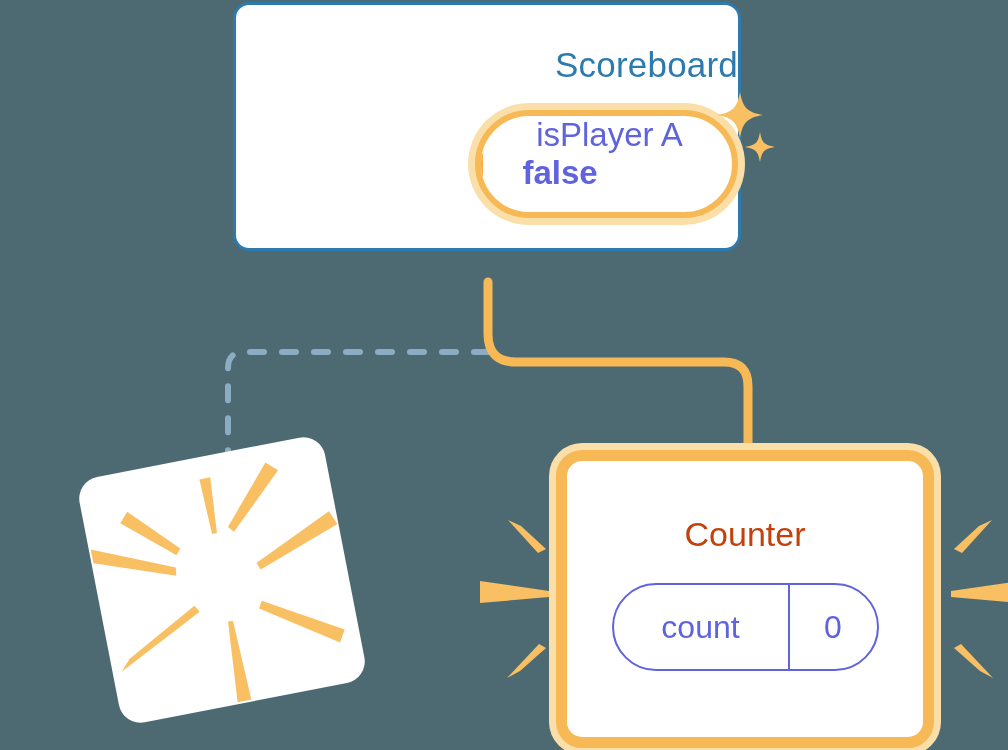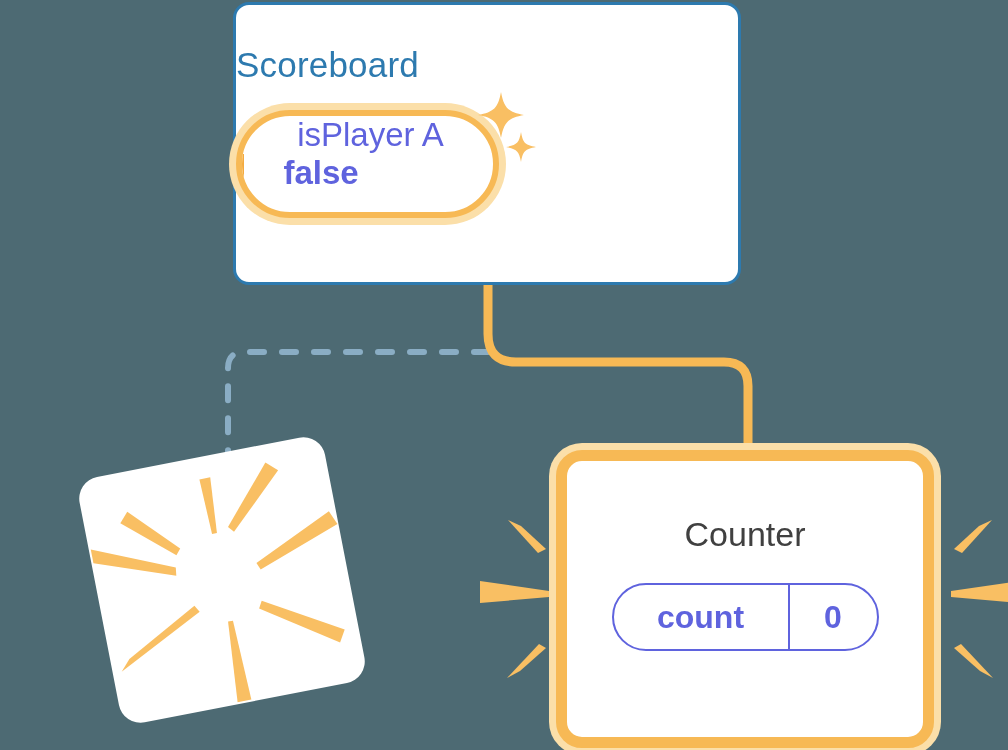--- a/index.html
+++ b/index.html
@@ -46,29 +46,29 @@
     width: 250px;
     height: 250px;
   }
 
   
   .scoreboard-card {
     position: absolute;
     left: 233px;
     top: 2px;
     width: 508px;
-    height: 283px;
+    height: 249px;
     background: #ffffff;
     border: 3px solid #2d7aaf;
     border-radius: 16px;
     box-sizing: border-box;
     z-index: 4;
     display: flex;
     flex-direction: column;
-    align-items: flex-start;
+    align-items: flex-end;
   }
   .scoreboard-title {
     margin-top: 42px;
     font-size: 35px;
     color: #2d7aaf;
     letter-spacing: 0.2px;
     line-height: 1;
   }
 
   .sb-pill-wrap {
@@ -130,35 +130,34 @@
     box-shadow: 0 0 0 7px #fbdfa9;
     box-sizing: border-box;
     z-index: 4;
     display: flex;
     flex-direction: column;
     align-items: center;
   }
   .counter-title {
     margin-top: 56px;
     font-size: 34px;
-    color: #404040;
+    color: #c2410c;
     line-height: 1;
   }
   .ct-pill {
     margin-top: 32px;
     display: flex;
     align-items: stretch;
-    height: 68px;
+    height: 88px;
     width: 267px;
     border-radius: 44px;
     background: #ffffff;
     border: 2px solid #5f63de;
     box-sizing: border-box;
     overflow: hidden;
-    font-weight: bold;
   }
   .ct-cell {
     display: flex;
     align-items: center;
     justify-content: center;
     box-sizing: border-box;
     font-size: 32px;
     color: #5f63de;
   }
   .ct-cell-key { width: 174px; }

